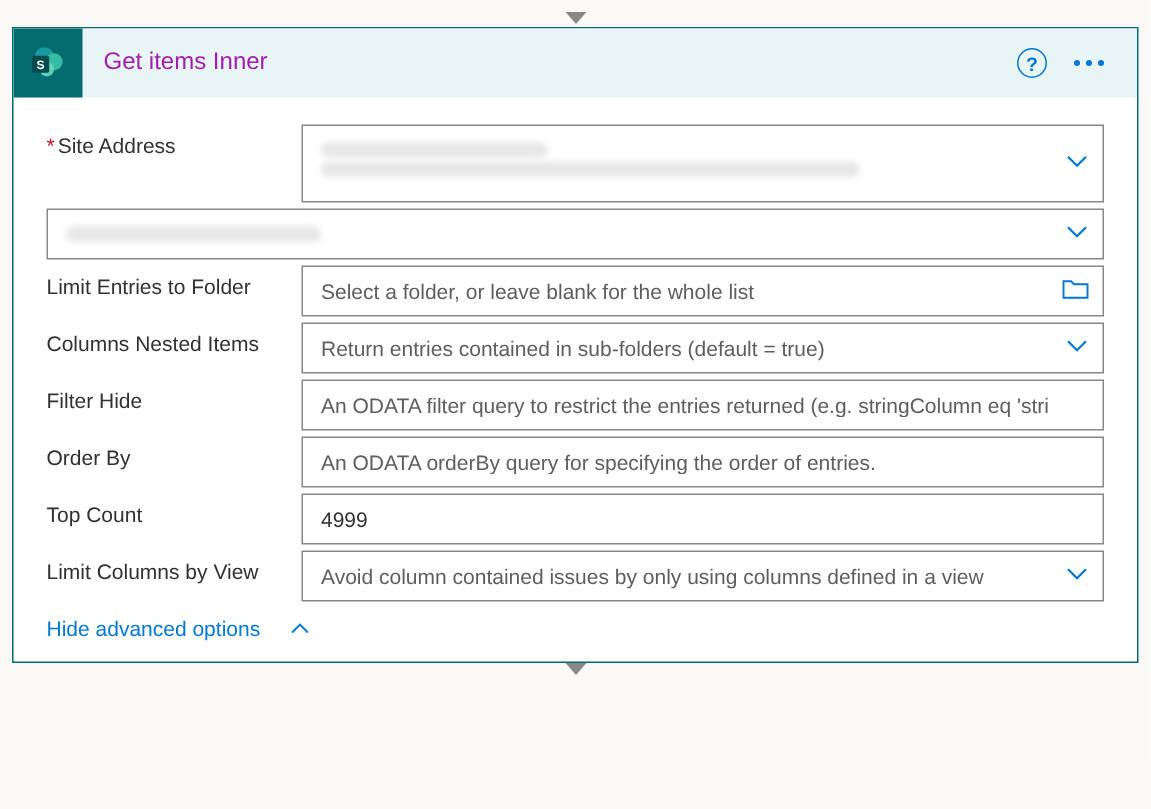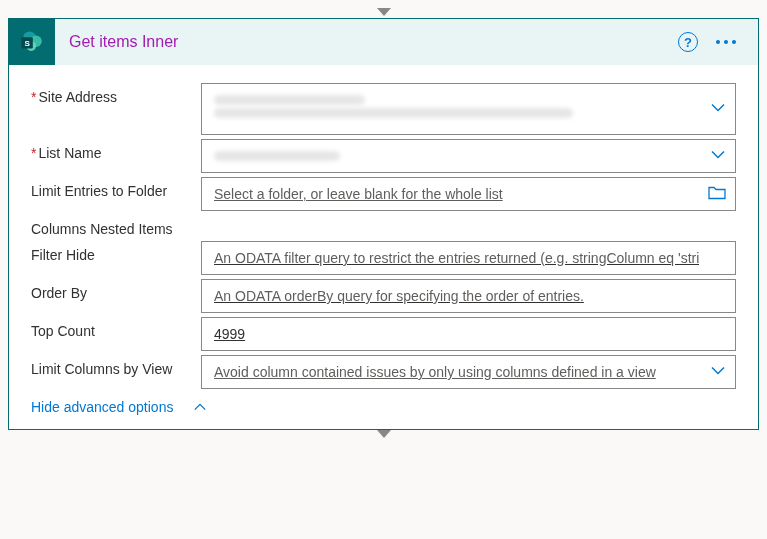--- a/index.html
+++ b/index.html
@@ -98,21 +98,20 @@
       width: 100%;
       border: 1px solid #8a8886;
       background: #fff;
       min-height: 34px;
       padding: 6px 36px 6px 12px;
       font-family: inherit;
       font-size: 14px;
       color: #323130;
       display: flex;
       align-items: center;
-      text-decoration: underline;
     }
     .select.tall { min-height: 52px; align-items: flex-start; padding-top: 8px; padding-bottom: 8px; }
     .placeholder { color: #605e5c; }
     .chevron, .folder-ic {
       position: absolute;
       right: 10px;
       top: 50%;
       transform: translateY(-50%);
       pointer-events: none;
     }
@@ -187,21 +186,20 @@
         </div>
         <span class="chevron chevron-interactive">
           <svg width="16" height="16" viewBox="0 0 16 16">
               <path d="M2 5 L8 11 L14 5" stroke="#0078d4" stroke-width="1.5" fill="none"></path>
             </svg>
         </span>
       </div>
     </div>
 
     <div class="row">
-      <div class="label req">List Name</div>
       <div class="control">
         <div class="select">
           <div class="blurred-line" style="width:26%;"></div>
         </div>
         <span class="chevron chevron-interactive">
           <svg width="16" height="16" viewBox="0 0 16 16">
               <path d="M2 5 L8 11 L14 5" stroke="#0078d4" stroke-width="1.5" fill="none"></path>
             </svg>
         </span>
       </div>
@@ -214,20 +212,28 @@
         <span class="folder-ic" style="pointer-events:auto;cursor:pointer;">
           <svg width="18" height="16" viewBox="0 0 18 16">
               <path d="M1 3 L1 14 L17 14 L17 5 L8 5 L6 3 Z" fill="none" stroke="#0078d4" stroke-width="1.3"></path>
             </svg>
         </span>
       </div>
     </div>
 
     <div class="row">
       <div class="label">Columns Nested Items</div>
+      <div class="control">
+        <div class="select placeholder">Return entries contained in sub-folders (default = true)</div>
+        <span class="chevron chevron-interactive">
+          <svg width="16" height="16" viewBox="0 0 16 16">
+              <path d="M2 5 L8 11 L14 5" stroke="#0078d4" stroke-width="1.5" fill="none"></path>
+            </svg>
+        </span>
+      </div>
     </div>
 
     <div class="row">
       <div class="label">Filter Hide</div>
       <div class="control">
         <input class="input" type="text" placeholder="An ODATA filter query to restrict the entries returned (e.g. stringColumn eq 'stri" style="">
       </div>
     </div>
 
     <div class="row">

